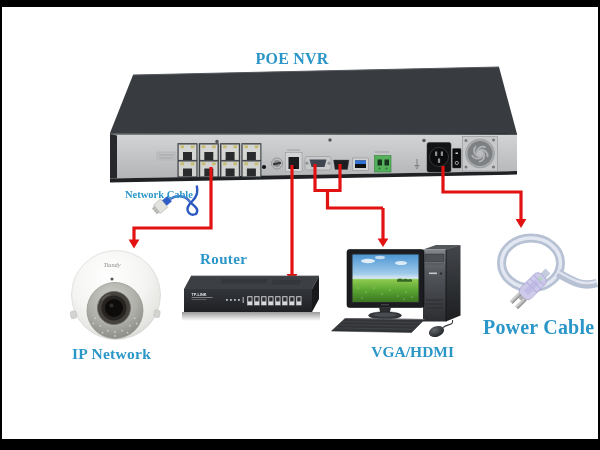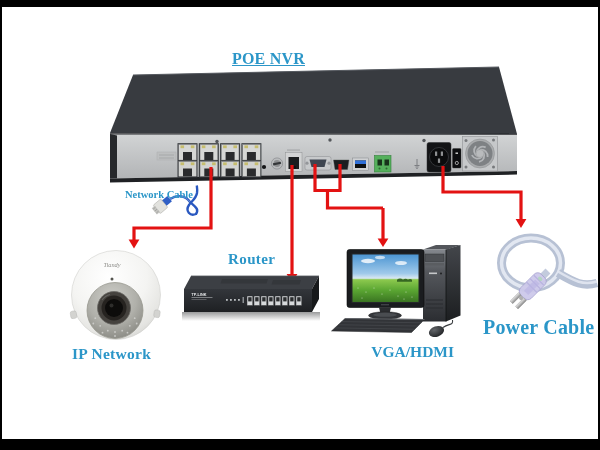--- a/index.html
+++ b/index.html
@@ -3,23 +3,23 @@
 <meta charset="utf-8">
 <style>
   html,body{margin:0;padding:0;}
   body{width:600px;height:450px;position:relative;background:#fff;font-family:"Liberation Serif",serif;overflow:hidden;}
   .bar{position:absolute;background:#000;}
   .bar.top{left:0;top:0;width:600px;height:7px;}
   .bar.bottom{left:0;top:439px;width:600px;height:11px;}
   .bar.left{left:0;top:0;width:2px;height:450px;}
   .bar.right{left:598px;top:0;width:2px;height:450px;}
   .label{position:absolute;color:#2b96c8;font-weight:bold;line-height:1.05;}
-  .lbl-title{left:232px;top:51px;width:120px;font-size:16px;letter-spacing:.2px;text-decoration:underline;}
+  .lbl-title{left:232px;top:51px;width:120px;text-align:center;font-size:16px;letter-spacing:.2px;}
   .lbl-netcable{left:125px;top:189px;font-size:10.5px;}
-  .lbl-router{left:228px;top:252px;font-size:15px;letter-spacing:.4px;}
+  .lbl-router{left:200px;top:252px;font-size:15px;letter-spacing:.4px;}
   .lbl-ipcam{left:72px;top:346px;font-size:15.5px;letter-spacing:.3px;}
   .lbl-monitor{left:334px;top:344px;width:120px;text-align:right;font-size:15.5px;line-height:15.5px;}
   .lbl-power{left:483px;top:317px;font-size:20px;letter-spacing:.2px;}
   svg{position:absolute;left:0;top:0;}
 </style>
 </head>
 <body>
 
 <svg width="600" height="450" viewBox="0 0 600 450">
   <defs>

